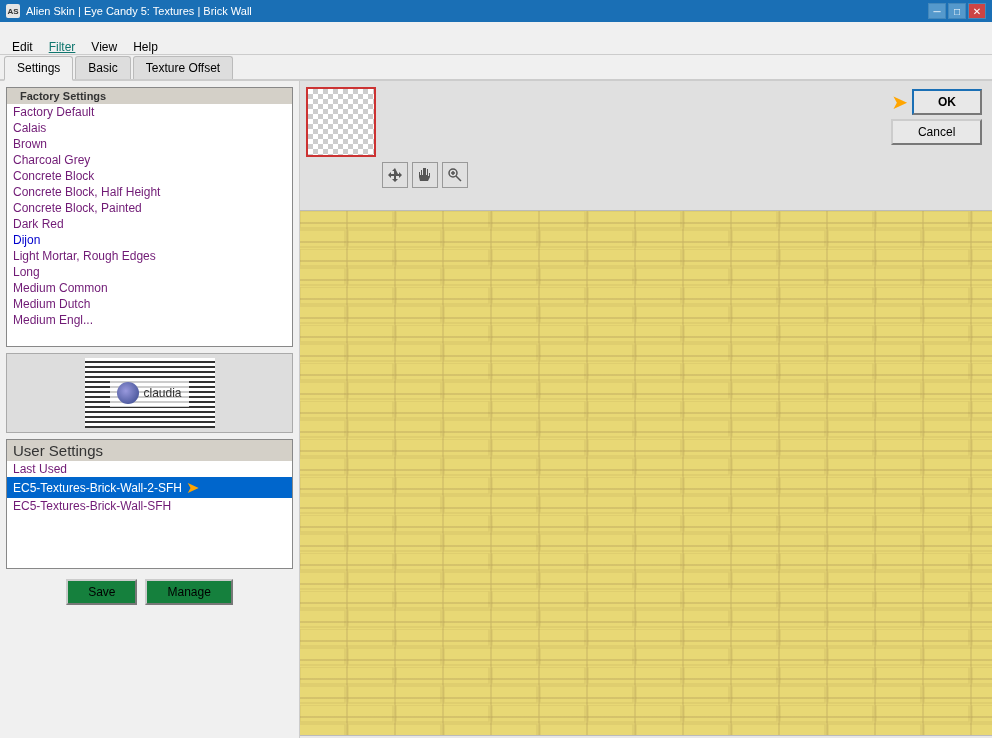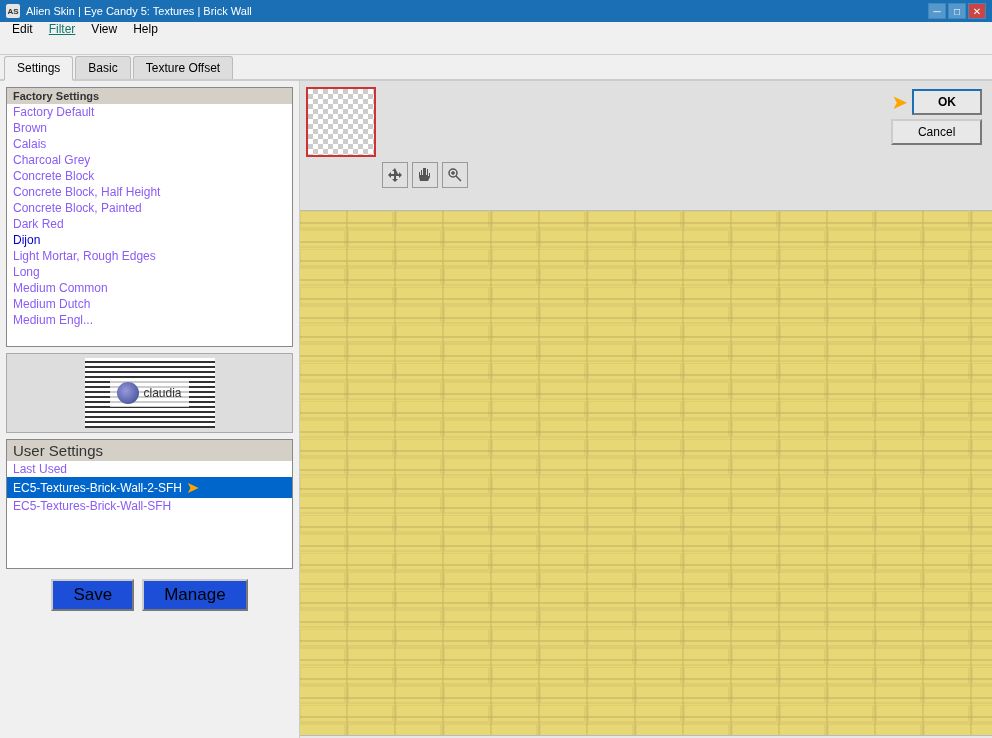--- a/index.html
+++ b/index.html
@@ -53,21 +53,21 @@
       cursor: pointer;
       display: flex; align-items:center; justify-content:center;
     }
     .title-btn.close { background: #cc4444; }
 
     
     .menu-bar {
       background: #f0f0f0;
       height: 14px;
       display: flex;
-      align-items: flex-end;
+      align-items: flex-start;
       padding: 16px 4px;
       border-bottom: 1px solid #ccc;
     }
     .menu-item {
       padding: 2px 8px;
       cursor: pointer;
       font-size: 12px;
     }
 
     
@@ -115,29 +115,29 @@
 
     
     .list-box {
       border: 1px solid #888;
       background: white;
       overflow-y: scroll;
       height: 260px;
     }
     .list-section-header {
       background: #d4d0c8;
-      padding: 2px 6px;
+      padding: 2px 13px;
       font-weight: bold;
       font-size: 11px;
       color: #333;
     }
     .list-item {
       padding: 1px 6px;
       cursor: pointer;
-      color: #8b5cf6;
+      color: #701a75;
       font-size: 12px;
       white-space: nowrap;
     }
     .list-item.selected {
       background: #0066cc;
       color: white;
     }
     .list-item.blue { color: #0000cc; }
 
     
@@ -158,23 +158,23 @@
     
     .bottom-buttons {
       display: flex;
       gap: 8px;
       justify-content: center;
       padding: 4px;
     }
     .btn {
       padding: 4px 20px;
       border: 2px outset #ccc;
-      background: #1d4ed8;
-      cursor: pointer;
-      font-size: 17px;
+      background: #15803d;
+      cursor: pointer;
+      font-size: 12px;
     }
 
     
     .right-panel {
       flex: 1;
       display: flex;
       flex-direction: column;
       position: relative;
       background: #e8e8e8;
     }
@@ -316,22 +316,22 @@
   <div class="tab">Texture Offset</div>
 </div>
 
 <div class="main-layout">
 
   <div class="left-panel">
 
     <div class="list-box">
       <div class="list-section-header">Factory Settings</div>
       <div class="list-item">Factory Default</div>
+      <div class="list-item">Calais</div>
       <div class="list-item">Brown</div>
-      <div class="list-item">Calais</div>
       <div class="list-item">Charcoal Grey</div>
       <div class="list-item">Concrete Block</div>
       <div class="list-item">Concrete Block, Half Height</div>
       <div class="list-item">Concrete Block, Painted</div>
       <div class="list-item">Dark Red</div>
       <div class="list-item blue" style="color:#0000cc;">Dijon</div>
       <div class="list-item">Light Mortar, Rough Edges</div>
       <div class="list-item">Long</div>
       <div class="list-item">Medium Common</div>
       <div class="list-item">Medium Dutch</div>

